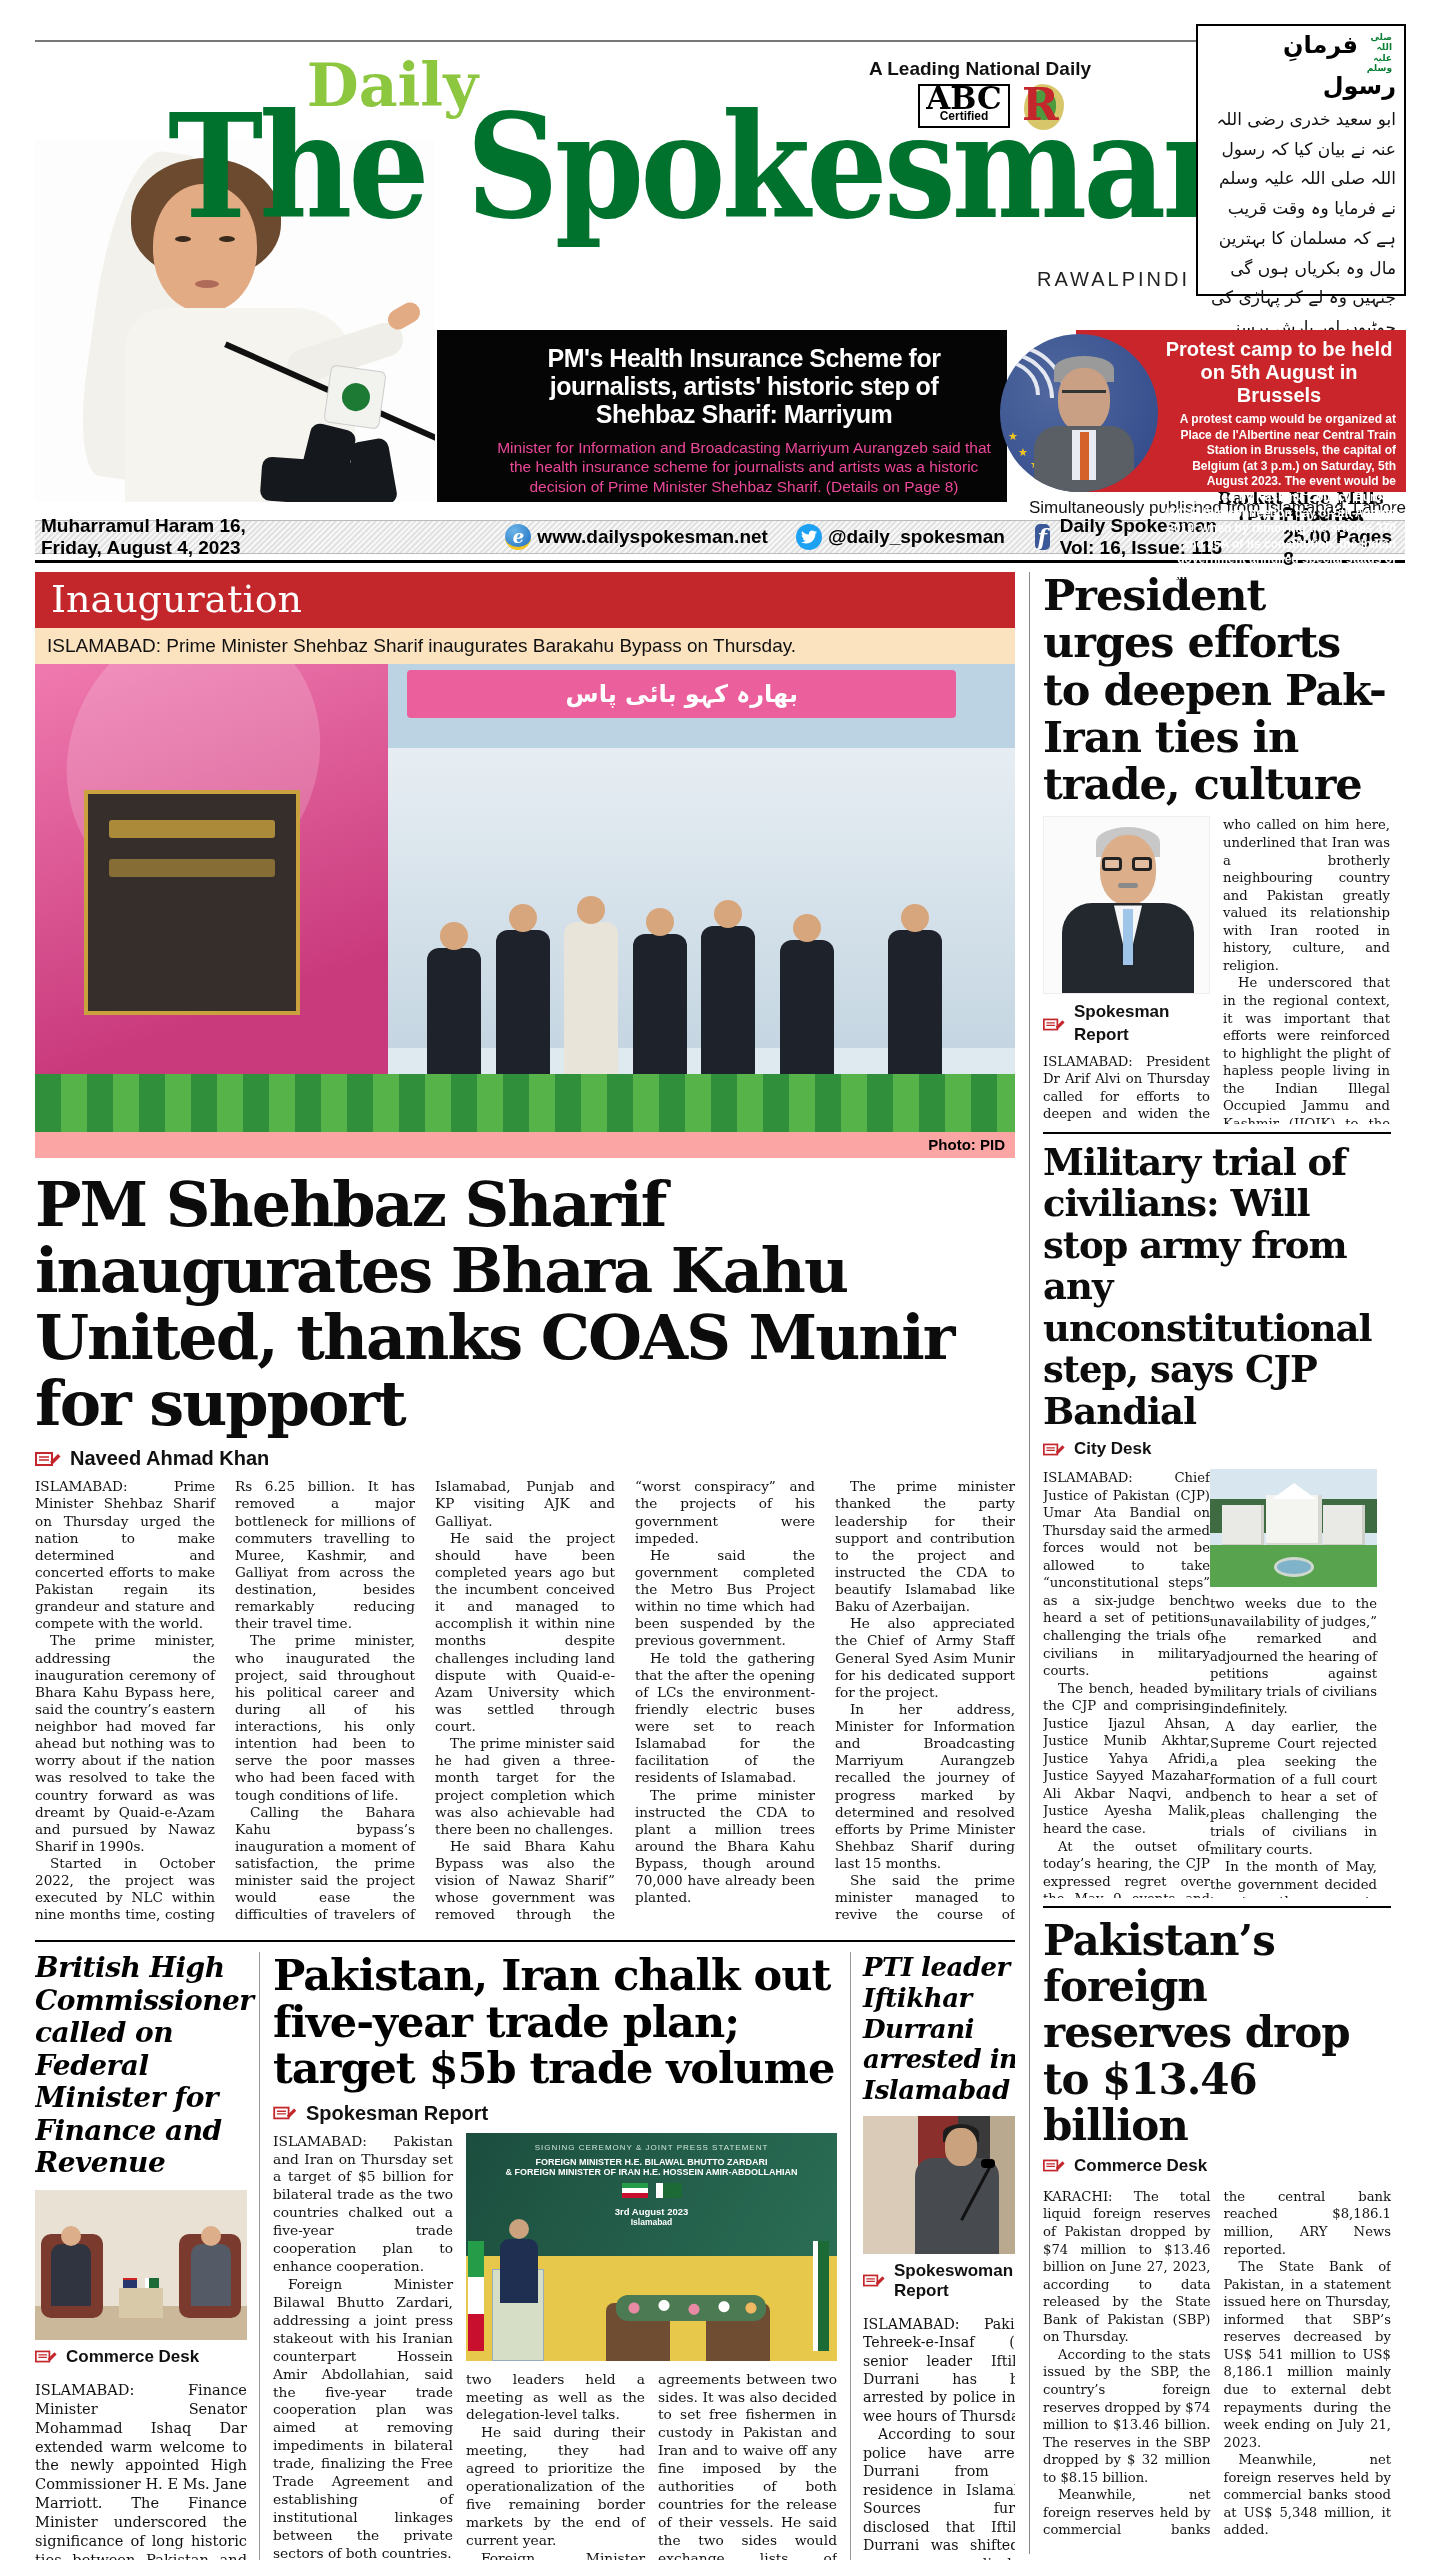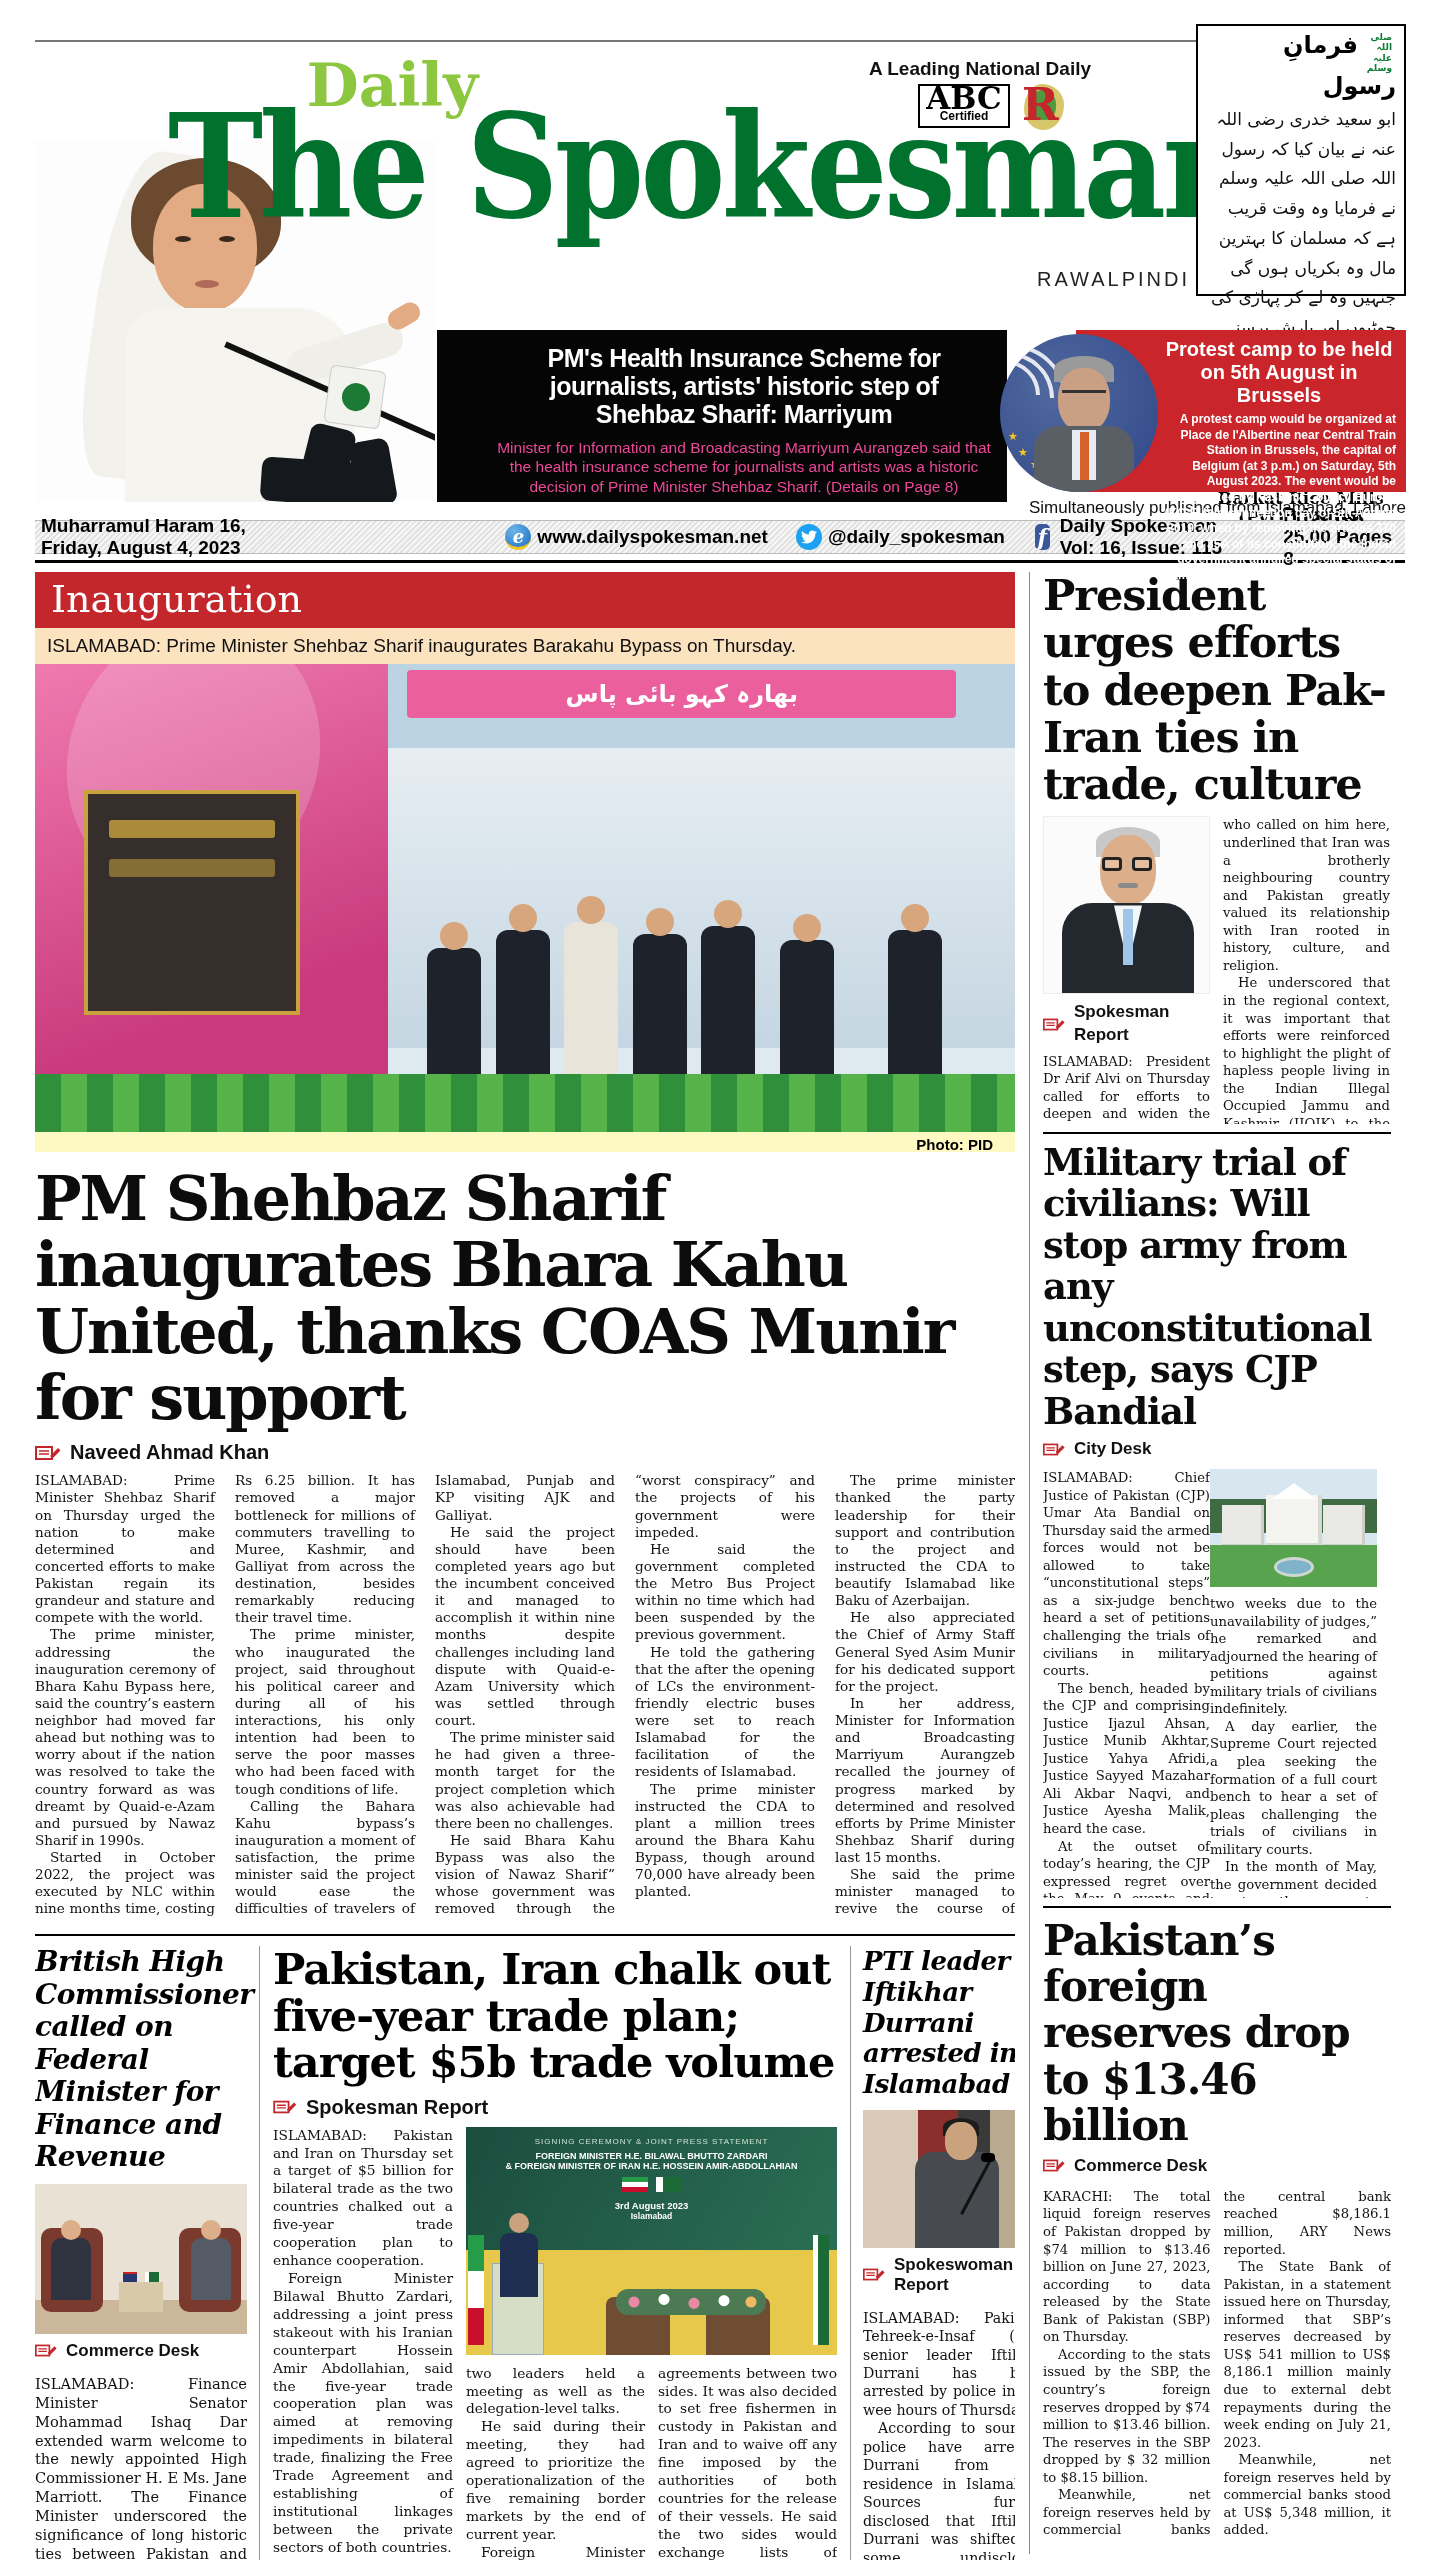--- a/index.html
+++ b/index.html
@@ -105,21 +105,21 @@
   .lp-wall { position:absolute; left:34%; top:84px; width:66%; height:300px; background:linear-gradient(#e7eef3,#c5d6e2); }
   .lp-drape { position:absolute; left:0; top:0; width:36%; height:100%; background:linear-gradient(160deg,#f07ab0,#c93a7c 70%); }
   .lp-drape i { position:absolute; left:10%; top:-10%; width:70%; height:60%; background:rgba(255,255,255,.18); border-radius:50%; transform:rotate(25deg); }
   .lp-plaque { position:absolute; left:5%; top:27%; width:22%; height:48%; background:#352e2a; border:4px solid #c9a23f; }
   .lp-plaque i { position:absolute; left:10%; top:12%; width:80%; height:8%; background:#c9a23f; opacity:.8; border-radius:3px; }
   .lp-plaque i+i { top:30%; opacity:.55; }
   .lp-turf { position:absolute; left:0; bottom:0; width:100%; height:58px; background:repeating-linear-gradient(90deg,#2f8f3a 0 26px,#55b34a 26px 52px); }
   .person { position:absolute; bottom:52px; width:54px; border-radius:12px 12px 0 0; background:#1d222b; }
   .person::before { content:""; position:absolute; left:13px; top:-26px; width:28px; height:28px; background:#d8a67c; border-radius:50%; }
   .person.lite { background:#e9e4da; }
-  .leadcredit { height:20px; background:#fef9c3; text-align:right; font-weight:bold; font-size:15px; line-height:26px; padding-right:22px; }
+  .leadcredit { height:26px; background:#fca5a5; text-align:right; font-weight:bold; font-size:15px; line-height:26px; padding-right:10px; }
 
   .mainhead { margin-top:14px; font-family:"DejaVu Serif", serif; font-weight:bold; font-size:62px; letter-spacing:-2px; line-height:1.07; color:#0c0c0c; }
   .byline { display:flex; align-items:center; gap:9px; padding:10px 0 8px; font-weight:bold; font-size:20px; color:#111; }
   .byline.small { font-size:17px; padding:7px 0 6px; }
   .bl-svg { flex:0 0 auto; }
 
   .serifbody { font-family:"DejaVu Serif", serif; text-align:justify; color:#111; }
   .para { text-indent:15px; }
   .para:first-child { text-indent:0; }
   .cols5 { column-count:5; column-gap:20px; column-fill:auto; height:452px; overflow:hidden; font-size:13.6px; line-height:1.26; }

